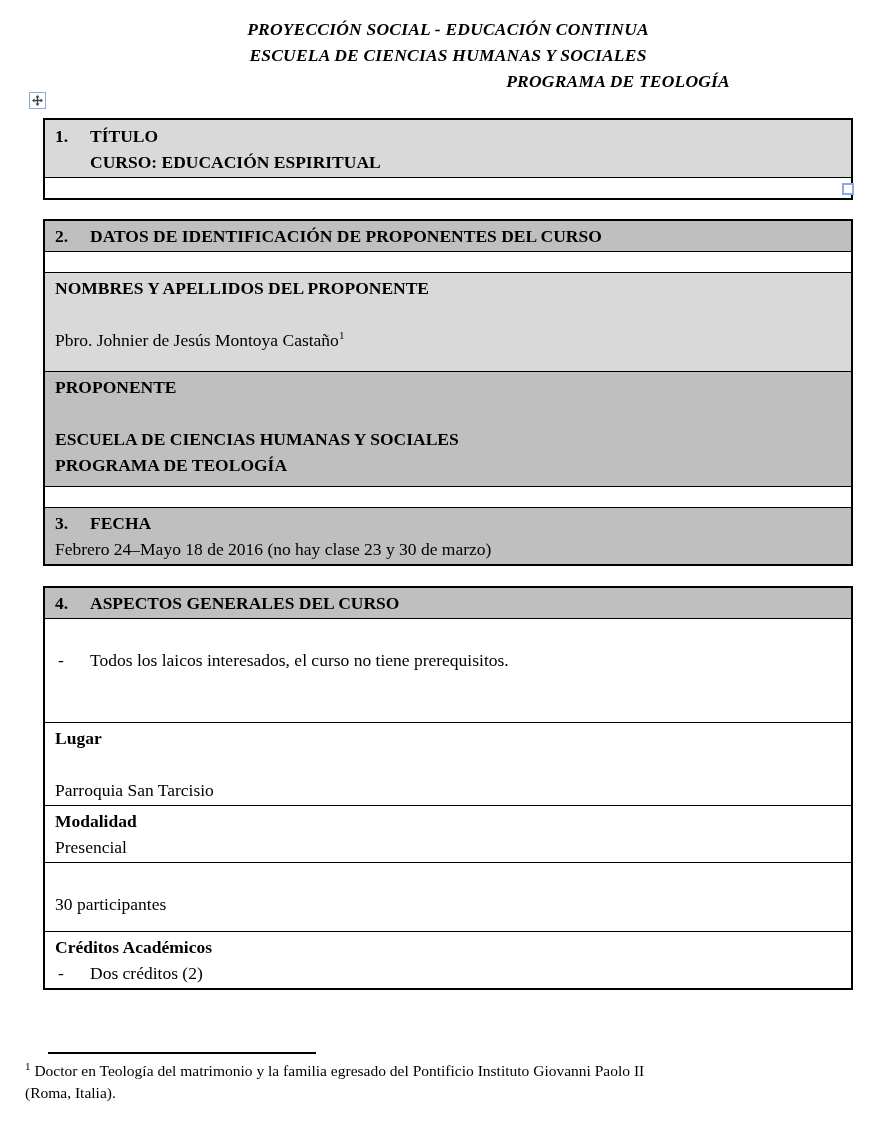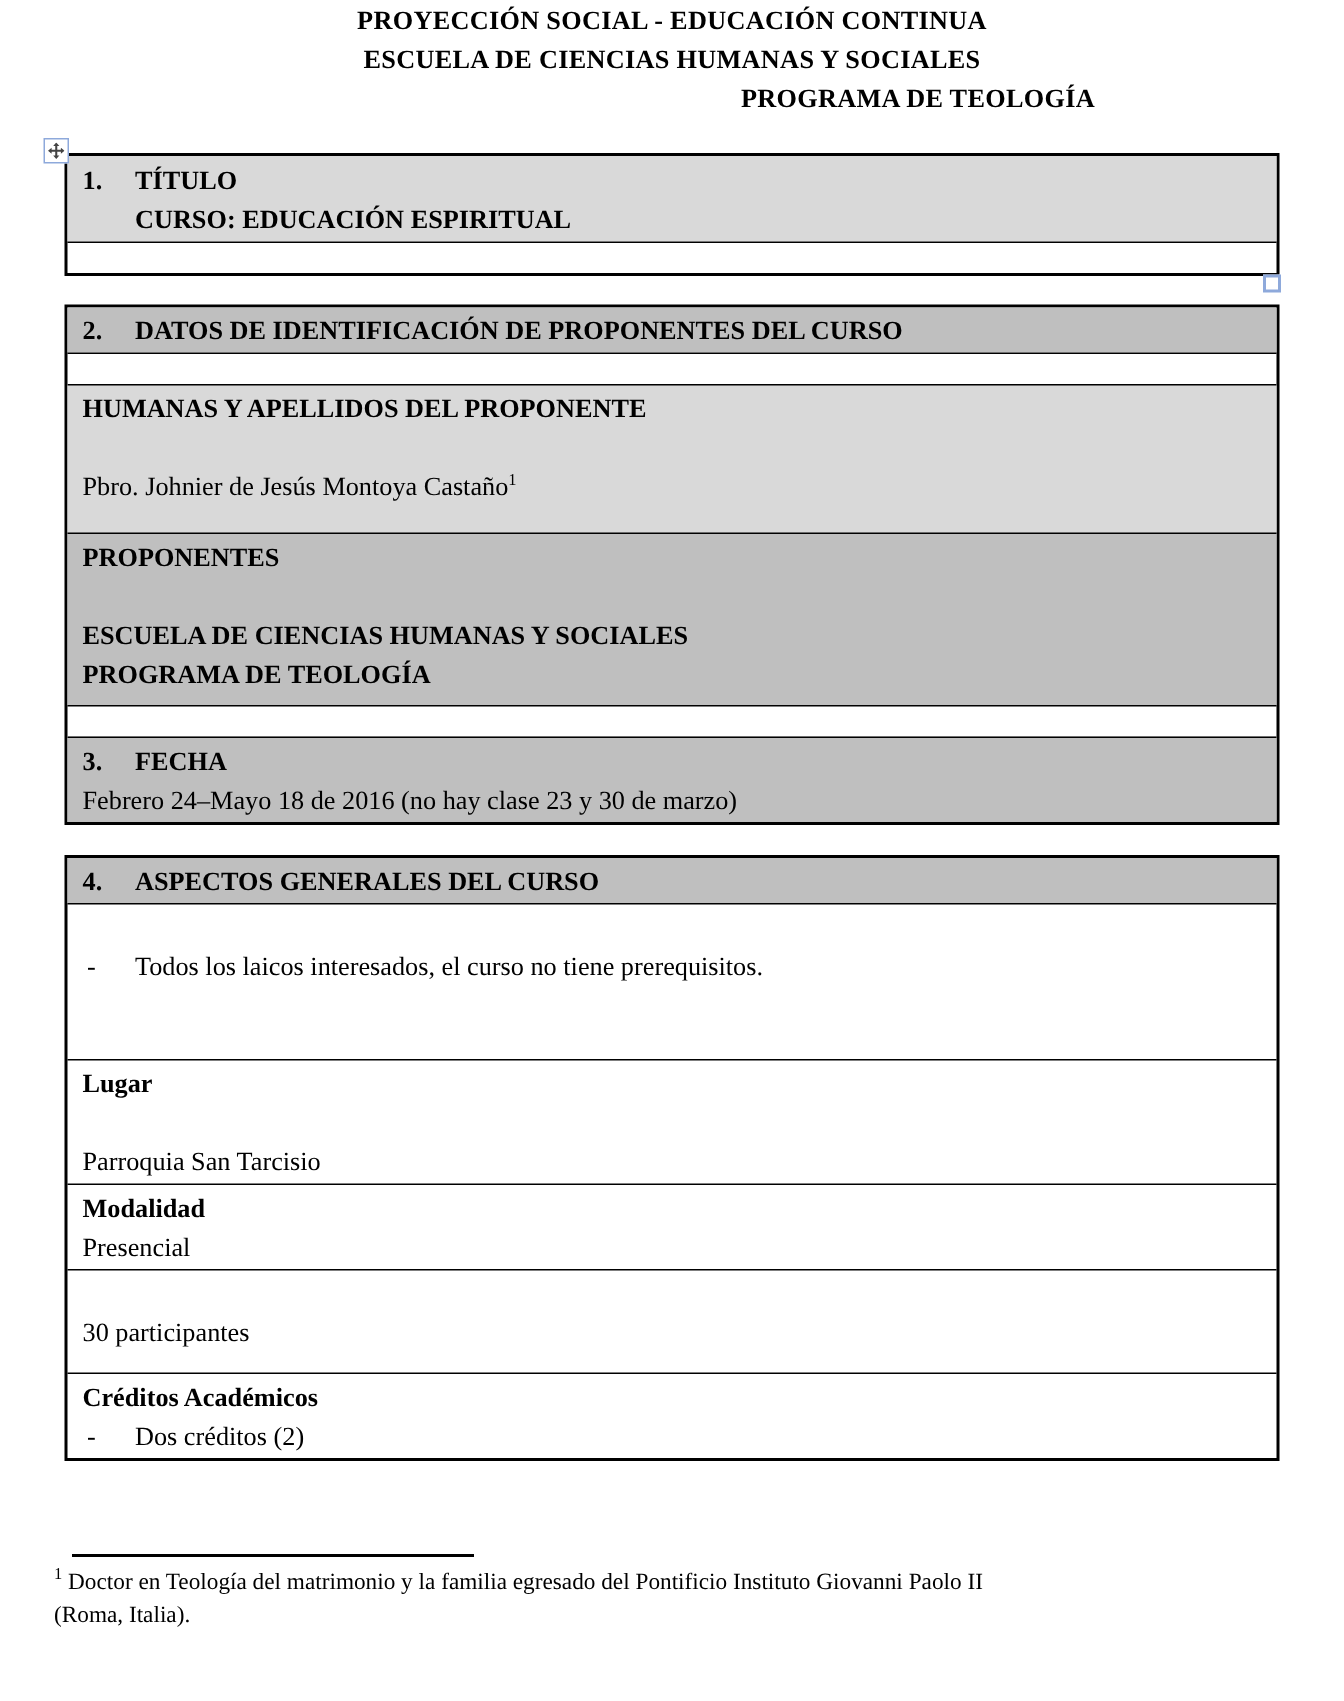--- a/index.html
+++ b/index.html
@@ -4,21 +4,21 @@
 <style>
   html,body{margin:0;padding:0;}
   body{
     width:896px;height:1134px;background:#ffffff;color:#000;
     font-family:"Liberation Serif", serif;
     -webkit-font-smoothing:antialiased;
   }
   .page{position:relative;width:896px;height:1134px;overflow:hidden;}
 
   
-  .doc-header{padding-top:0;font-weight:bold;font-size:17.5px;line-height:26px;letter-spacing:.2px;}
+  .doc-header{padding-top:16px;font-weight:bold;font-size:17.5px;line-height:26px;letter-spacing:.2px;font-style:italic;}
   .h-center{text-align:center;}
   .h-right{text-align:right;padding-right:166px;}
 
   
   .move-handle{
     position:absolute;left:29px;top:92px;width:15px;height:15px;
     border:1px solid #8ea9db;background:#ffffff;
     display:flex;align-items:center;justify-content:center;cursor:move;
   }
   .resize-handle{
@@ -50,21 +50,21 @@
   .r-nombres{padding-bottom:18px;}
   .r-dependencia{padding-bottom:8px;}
   .r-desc{min-height:104px;}
   .r-partic{padding-bottom:14px;}
   sup{font-size:11px;line-height:0;}
 
   
   .footnote{margin-top:62px;}
   .footnote-rule{margin-left:48px;width:268px;border-top:2px solid #000;}
   .footnote-text{
-    margin-left:36px;margin-top:6px;width:800px;
+    margin-left:25px;margin-top:6px;width:800px;
     font-size:15.5px;line-height:22px;
   }
 </style>
 </head>
 <body>
 
 <div class="page">
 
   <div class="doc-header">
     <div class="h-center">PROYECCIÓN SOCIAL - EDUCACIÓN CONTINUA</div>
@@ -93,26 +93,26 @@
 
   <div class="tbl t2">
     <div class="row gray-d">
       <div class="numline bold">
         <span class="num">2.</span>
         <span>DATOS DE IDENTIFICACIÓN DE PROPONENTES DEL CURSO</span>
       </div>
     </div>
     <div class="row empty-row"></div>
     <div class="row gray-l r-nombres">
-      <div class="bold">HUMANAS Y APELLIDOS DEL PROPONENTE</div>
+      <div class="bold">NOMBRES Y APELLIDOS DEL PROPONENTE</div>
       <div class="spacer"></div>
       <div><span>Pbro. Johnier de Jesús Montoya Castaño</span><sup>1</sup></div>
     </div>
     <div class="row gray-d r-dependencia">
-      <div class="bold">PROPONENTES</div>
+      <div class="bold">PROPONENTE</div>
       <div class="spacer"></div>
       <div class="bold">ESCUELA DE CIENCIAS HUMANAS Y SOCIALES</div>
       <div class="bold">PROGRAMA DE TEOLOGÍA</div>
     </div>
     <div class="row empty-row"></div>
     <div class="row gray-d">
       <div class="numline bold">
         <span class="num">3.</span>
         <span>FECHA</span>
       </div>

